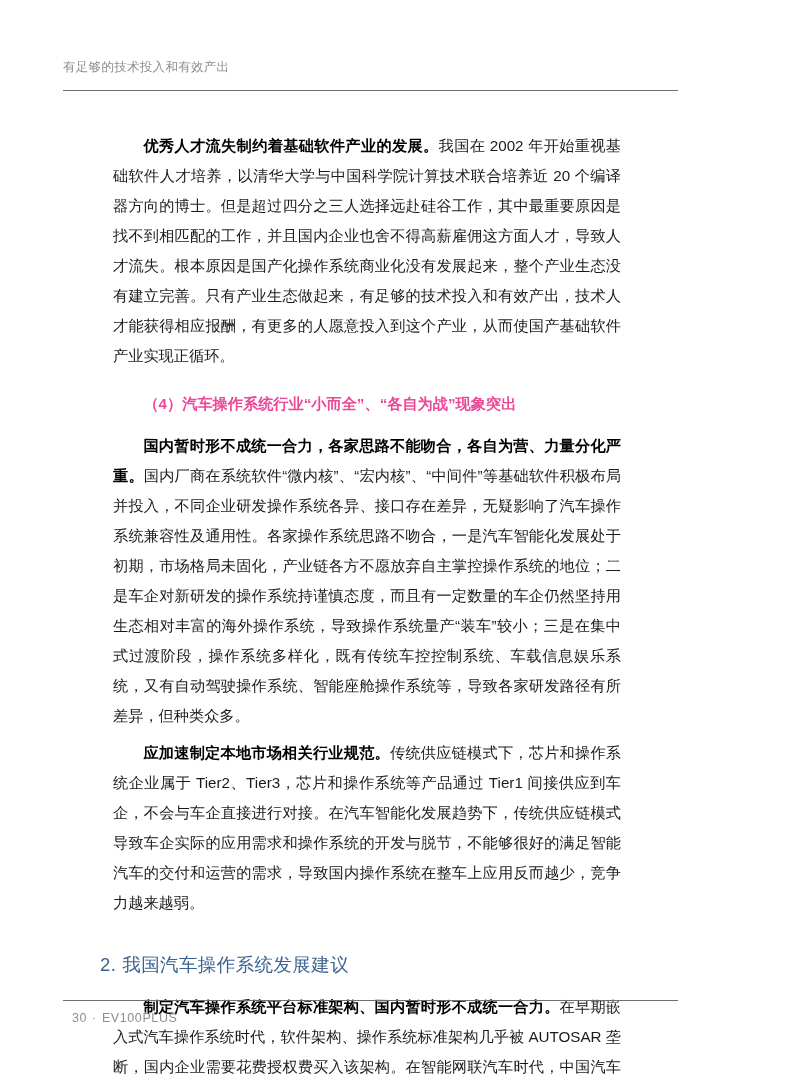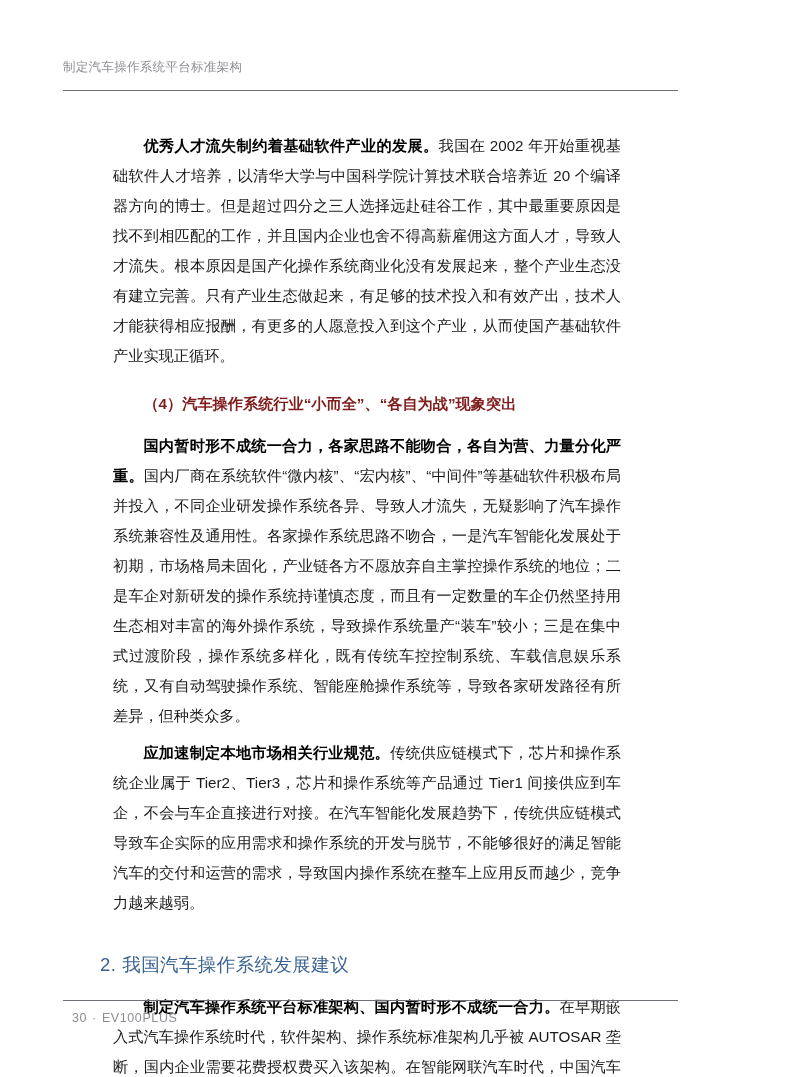--- a/index.html
+++ b/index.html
@@ -72,21 +72,21 @@
     font-weight: bold;
     color: #000000;
   }
 
   
   .sub-heading {
     margin: 18px 0 12px 0;
     font-size: 15.2px;
     line-height: 30px;
     font-weight: bold;
-    color: #7f1d1d;
+    color: #ec4899;
     text-indent: 2em;
   }
 
   
   .section-heading {
     margin: 32px 0 12px 0;
     margin-left: -13px;
     font-size: 18.5px;
     line-height: 30px;
     font-weight: 400;
@@ -120,31 +120,31 @@
   .page-footer .sep {
     margin: 0 5px;
   }
 </style>
 </head>
 <body>
 
 <div class="page">
 
   <div class="page-header">
-    <div class="page-header-title">制定汽车操作系统平台标准架构</div>
+    <div class="page-header-title">有足够的技术投入和有效产出</div>
   </div>
   <div class="header-rule"></div>
 
   <div class="content">
 
     <p class="body-text"><span class="lead">优秀人才流失制约着基础软件产业的发展。</span><span>我国在 2002 年开始重视基础软件人才培养，以清华大学与中国科学院计算技术联合培养近 20 个编译器方向的博士。但是超过四分之三人选择远赴硅谷工作，其中最重要原因是找不到相匹配的工作，并且国内企业也舍不得高薪雇佣这方面人才，导致人才流失。根本原因是国产化操作系统商业化没有发展起来，整个产业生态没有建立完善。只有产业生态做起来，有足够的技术投入和有效产出，技术人才能获得相应报酬，有更多的人愿意投入到这个产业，从而使国产基础软件产业实现正循环。</span></p>
 
     <h3 class="sub-heading">（4）汽车操作系统行业“小而全”、“各自为战”现象突出</h3>
 
-    <p class="body-text"><span class="lead">国内暂时形不成统一合力，各家思路不能吻合，各自为营、力量分化严重。</span><span>国内厂商在系统软件“微内核”、“宏内核”、“中间件”等基础软件积极布局并投入，不同企业研发操作系统各异、导致人才流失，无疑影响了汽车操作系统兼容性及通用性。各家操作系统思路不吻合，一是汽车智能化发展处于初期，市场格局未固化，产业链各方不愿放弃自主掌控操作系统的地位；二是车企对新研发的操作系统持谨慎态度，而且有一定数量的车企仍然坚持用生态相对丰富的海外操作系统，导致操作系统量产“装车”较小；三是在集中式过渡阶段，操作系统多样化，既有传统车控控制系统、车载信息娱乐系统，又有自动驾驶操作系统、智能座舱操作系统等，导致各家研发路径有所差异，但种类众多。</span></p>
+    <p class="body-text"><span class="lead">国内暂时形不成统一合力，各家思路不能吻合，各自为营、力量分化严重。</span><span>国内厂商在系统软件“微内核”、“宏内核”、“中间件”等基础软件积极布局并投入，不同企业研发操作系统各异、接口存在差异，无疑影响了汽车操作系统兼容性及通用性。各家操作系统思路不吻合，一是汽车智能化发展处于初期，市场格局未固化，产业链各方不愿放弃自主掌控操作系统的地位；二是车企对新研发的操作系统持谨慎态度，而且有一定数量的车企仍然坚持用生态相对丰富的海外操作系统，导致操作系统量产“装车”较小；三是在集中式过渡阶段，操作系统多样化，既有传统车控控制系统、车载信息娱乐系统，又有自动驾驶操作系统、智能座舱操作系统等，导致各家研发路径有所差异，但种类众多。</span></p>
 
     <p class="body-text"><span class="lead">应加速制定本地市场相关行业规范。</span><span>传统供应链模式下，芯片和操作系统企业属于 Tier2、Tier3，芯片和操作系统等产品通过 Tier1 间接供应到车企，不会与车企直接进行对接。在汽车智能化发展趋势下，传统供应链模式导致车企实际的应用需求和操作系统的开发与脱节，不能够很好的满足智能汽车的交付和运营的需求，导致国内操作系统在整车上应用反而越少，竞争力越来越弱。</span></p>
 
     <h2 class="section-heading"><span class="sec-num">2.</span><span>我国汽车操作系统发展建议</span></h2>
 
     <p class="body-text"><span class="lead">制定汽车操作系统平台标准架构、国内暂时形不成统一合力。</span><span>在早期嵌入式汽车操作系统时代，软件架构、操作系统标准架构几乎被 AUTOSAR 垄断，国内企业需要花费授权费买入该架构。在智能网联汽车时代，中国汽车行业有机会主导全球汽车发展，应加速制定本地市场相关行业规范，反过来影响全球市场。政府应统筹规划，以建立权威第三方检测机构为核心，联合车企、芯片汽车、基础软件企业等，打造汽车操作系统检测认证体系。</span></p>
 
   </div>
 
   <div class="footer-rule"></div>

